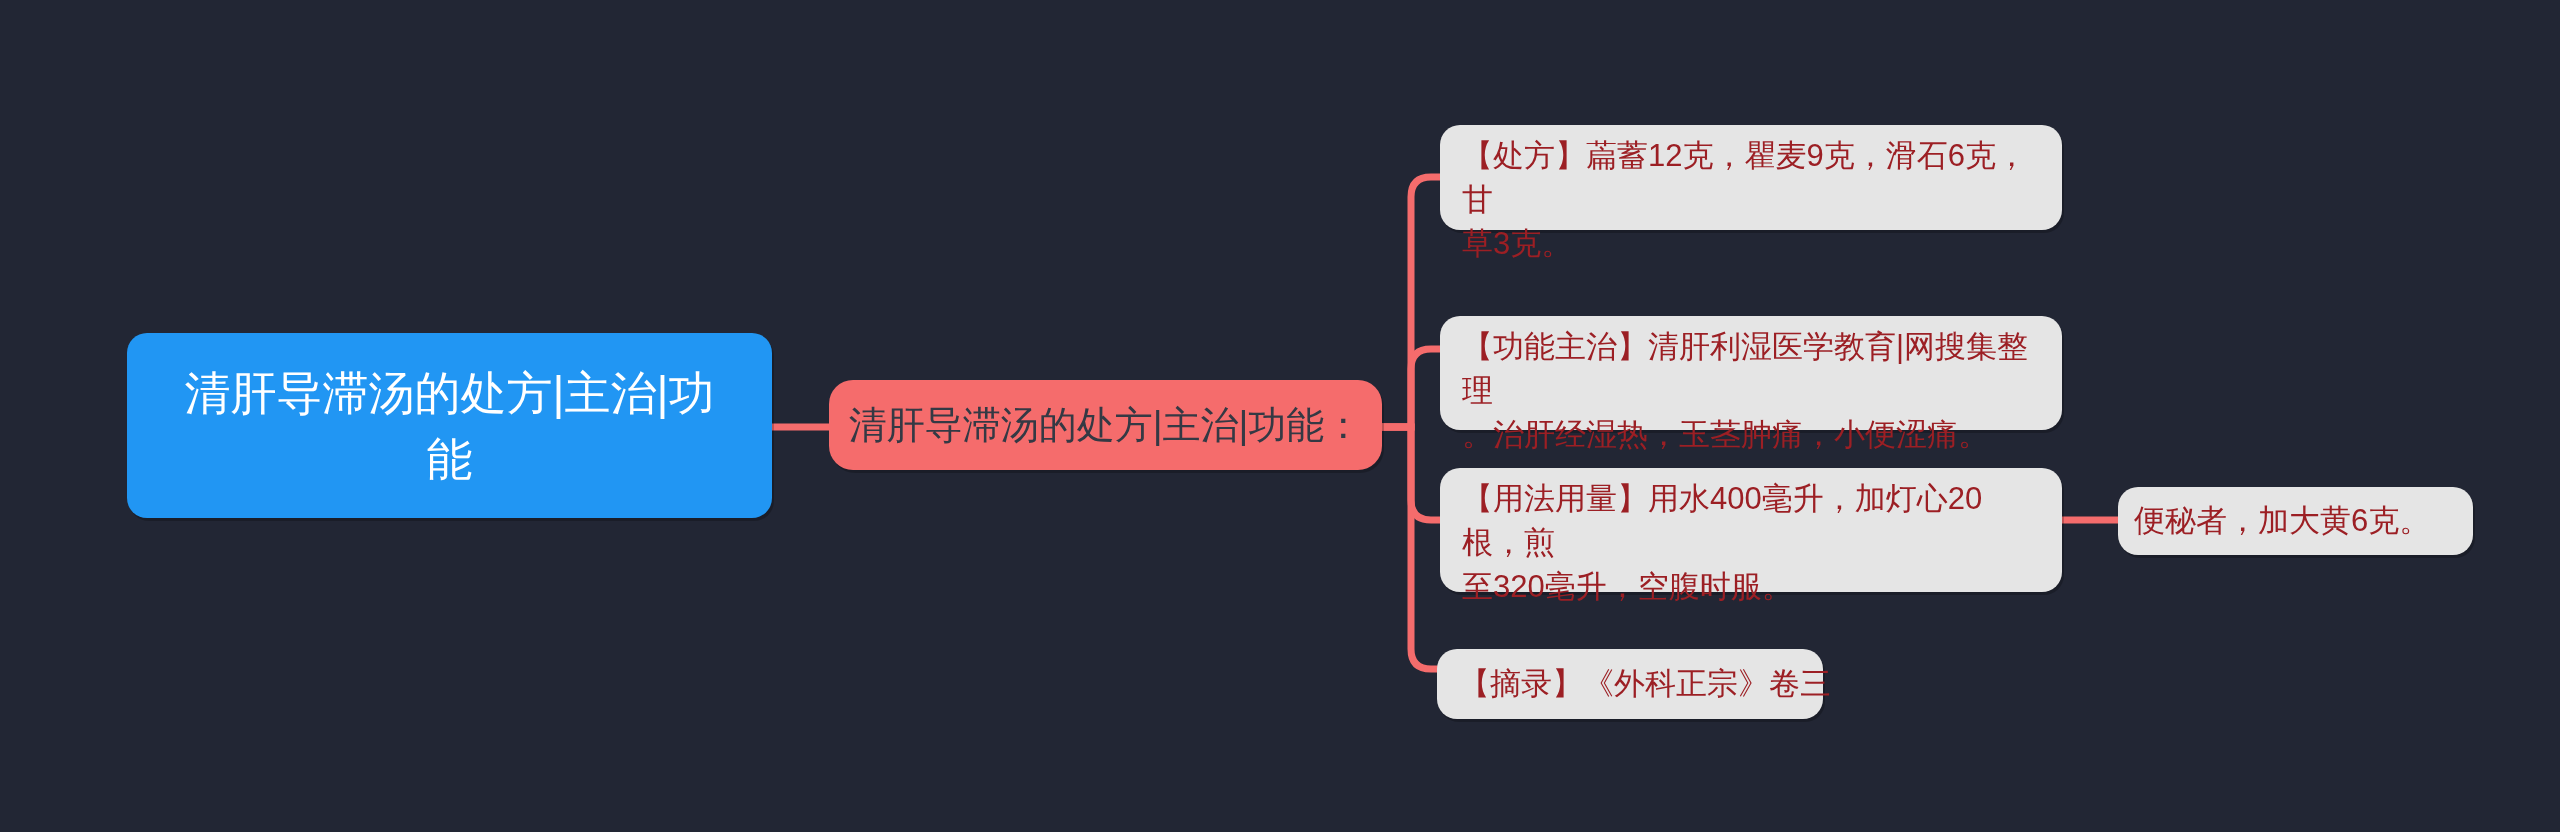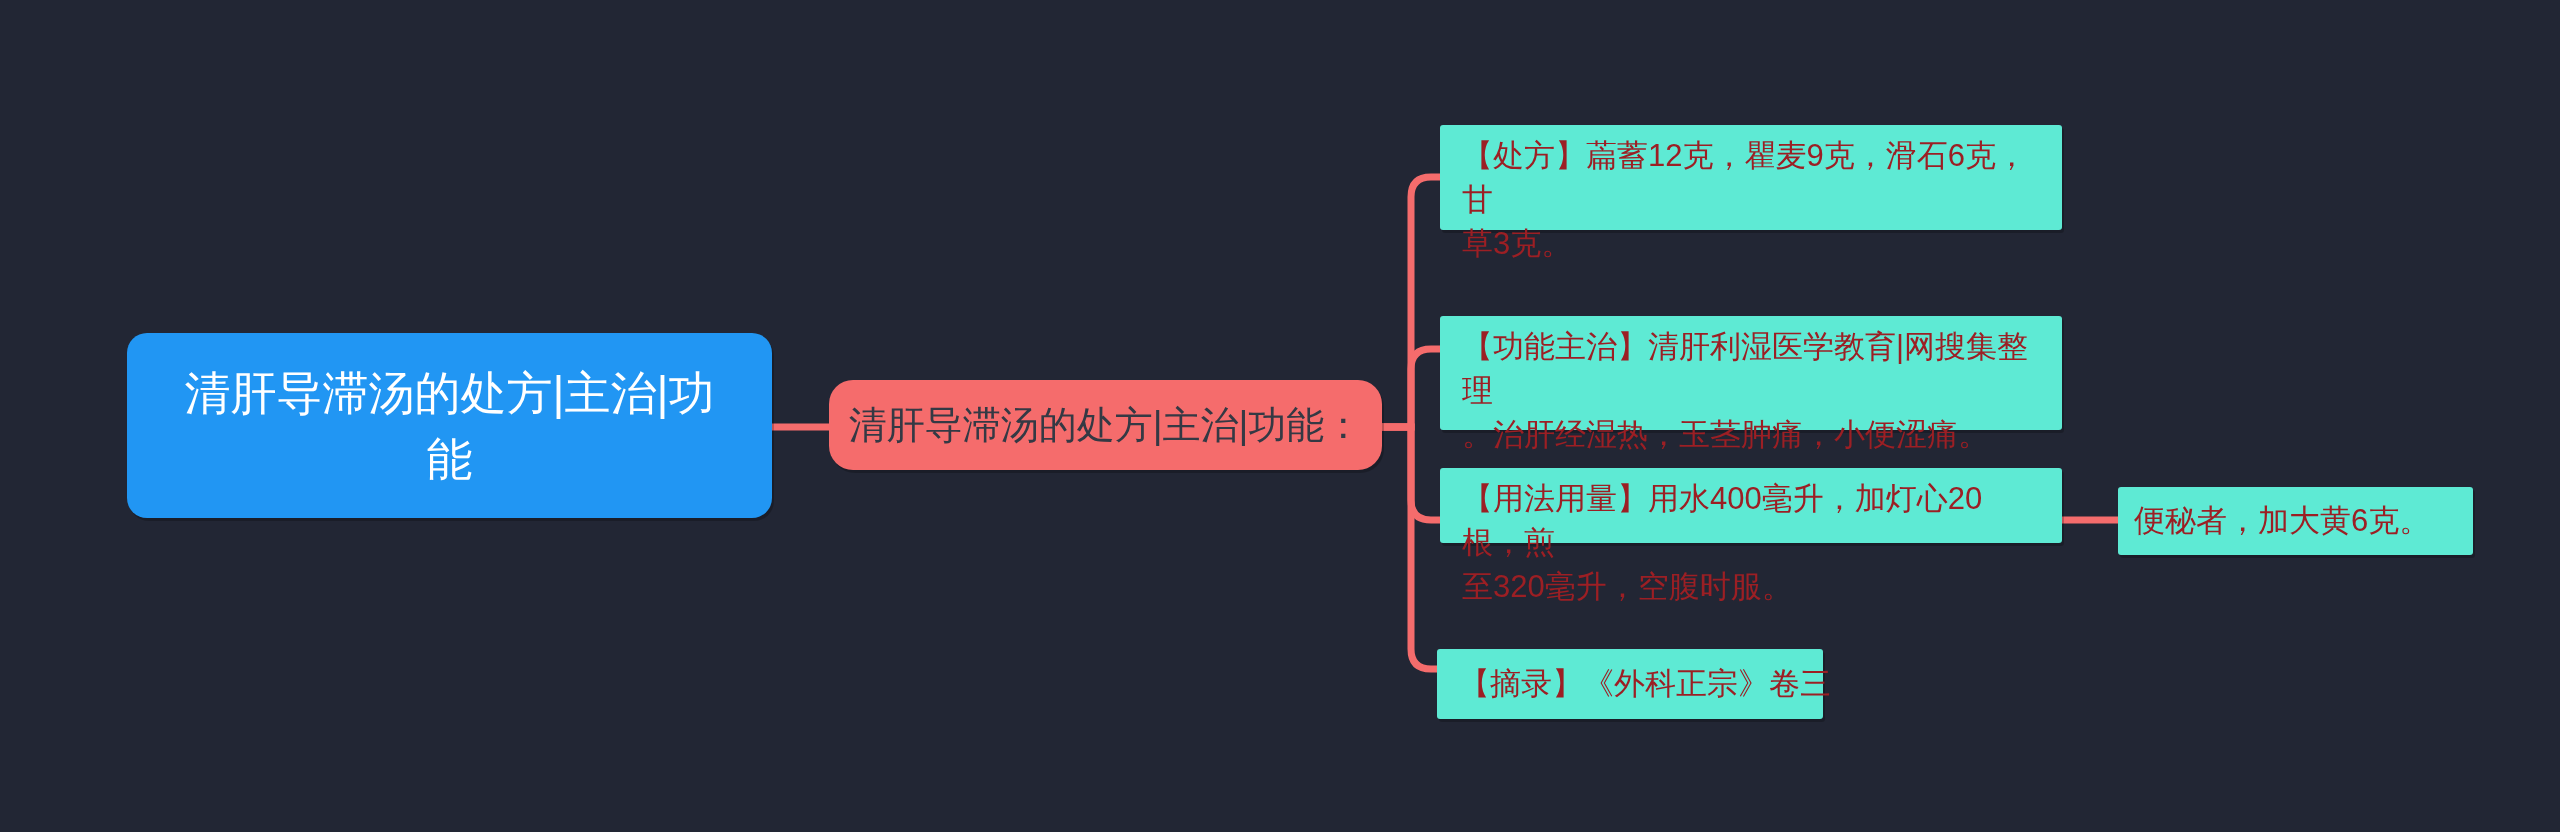--- a/index.html
+++ b/index.html
@@ -46,31 +46,31 @@
     background: #f56c6c;
     border-radius: 24px;
     display: flex;
     align-items: center;
     justify-content: center;
     color: #343944;
     font-size: 38px;
     white-space: nowrap;
   }
   .branch-node {
-    background: #5eead4;
-    border-radius: 3px;
+    background: #e5e5e5;
+    border-radius: 20px;
     color: #9c1f24;
     font-size: 31px;
     line-height: 44px;
     white-space: pre-wrap;
     padding: 9px 22px;
   }
   .branch-1 { left: 1440px; top: 125px; width: 622px; height: 105px; }
   .branch-2 { left: 1440px; top: 297px; width: 622px; height: 114px; margin-top: 19px; }
-  .branch-3 { left: 1440px; top: 468px; width: 622px; height: 75px; }
+  .branch-3 { left: 1440px; top: 468px; width: 622px; height: 124px; }
   .branch-4 { left: 1437px; top: 634px; width: 386px; height: 70px;
               display: flex; align-items: center; white-space: nowrap; margin-top: 15px; }
   .sub-branch { left: 2118px; top: 487px; width: 355px; height: 68px;
               display: flex; align-items: center; white-space: nowrap;
               padding: 9px 16px; }
 </style>
 </head>
 <body>
 
 <div class="canvas">

